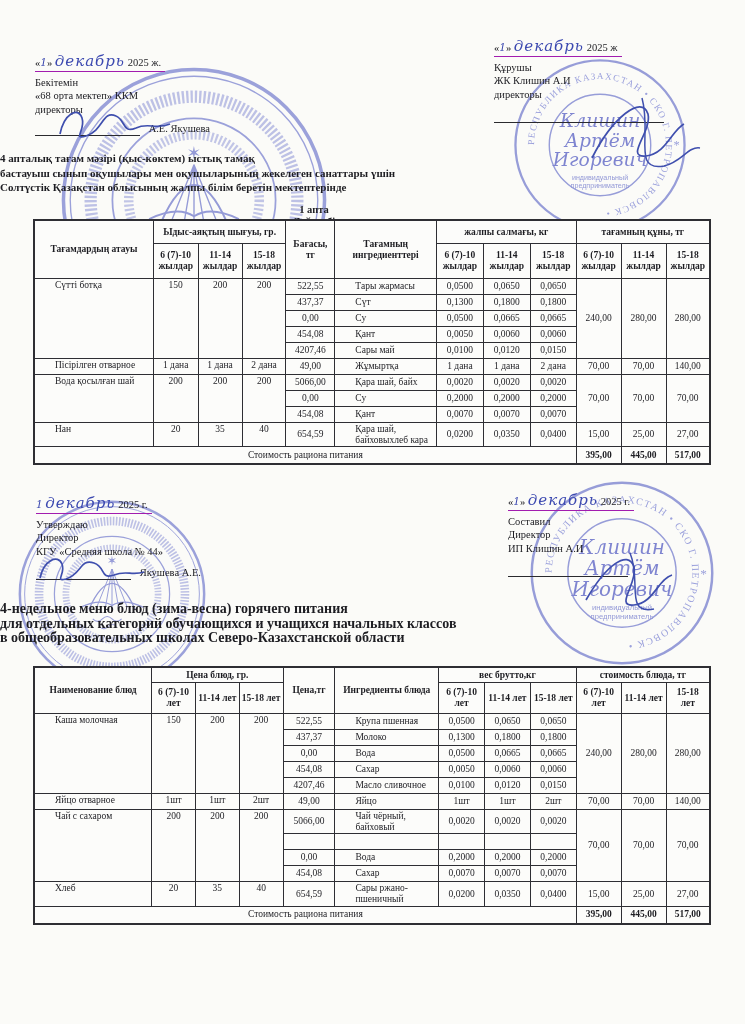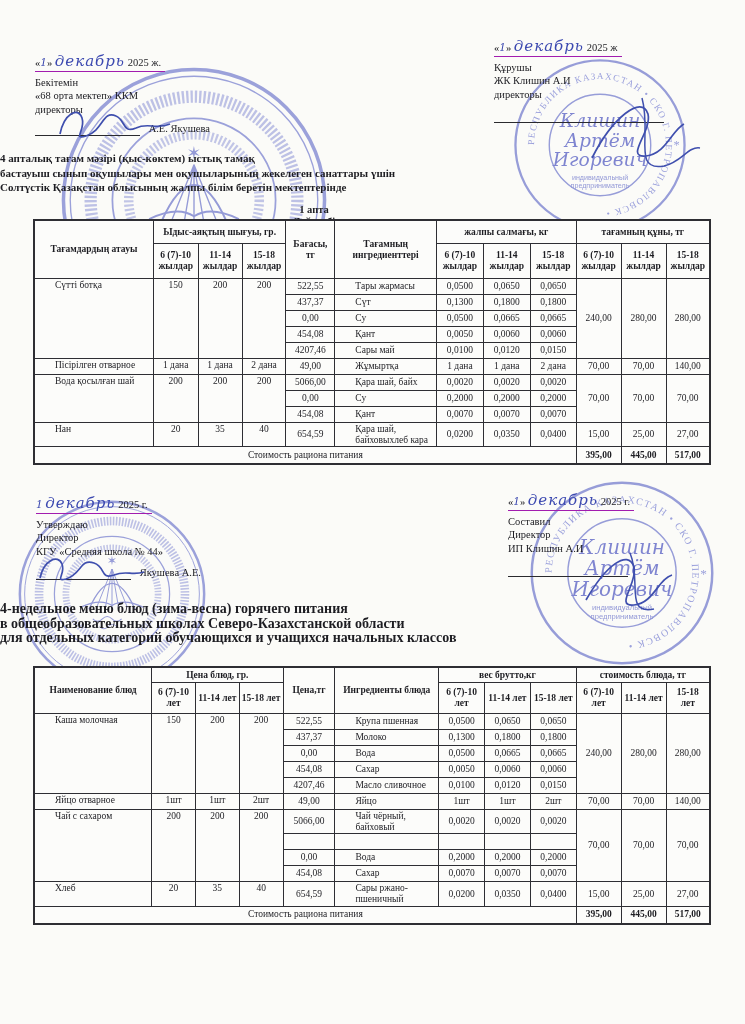--- a/index.html
+++ b/index.html
@@ -327,22 +327,22 @@
       <span>2025 г.</span>
     </div>
     <div>Составил</div>
     <div>Директор</div>
     <div>ИП Клишин А.И</div>
     <div style="margin-top:8px"><span class="sigline" style="width:120px"></span></div>
   </div>
 
   <div class="titleblock" style="top:602px;font-size:14px">
     <div>4-недельное меню блюд (зима-весна) горячего питания</div>
+    <div>для отдельных категорий обучающихся и учащихся начальных классов</div>
     <div>в общеобразовательных школах Северо-Казахстанской области</div>
-    <div>для отдельных категорий обучающихся и учащихся начальных классов</div>
   </div>
 
   <div class="tablewrap t2" id="table-ru-mount" style="left:33px;top:666px;width:678px">
       <table class="menu">
         <colgroup>
           <col style="width: 118px;">
           <col style="width: 44px;">
           <col style="width: 44px;">
           <col style="width: 44px;">
           <col style="width: 52px;">

